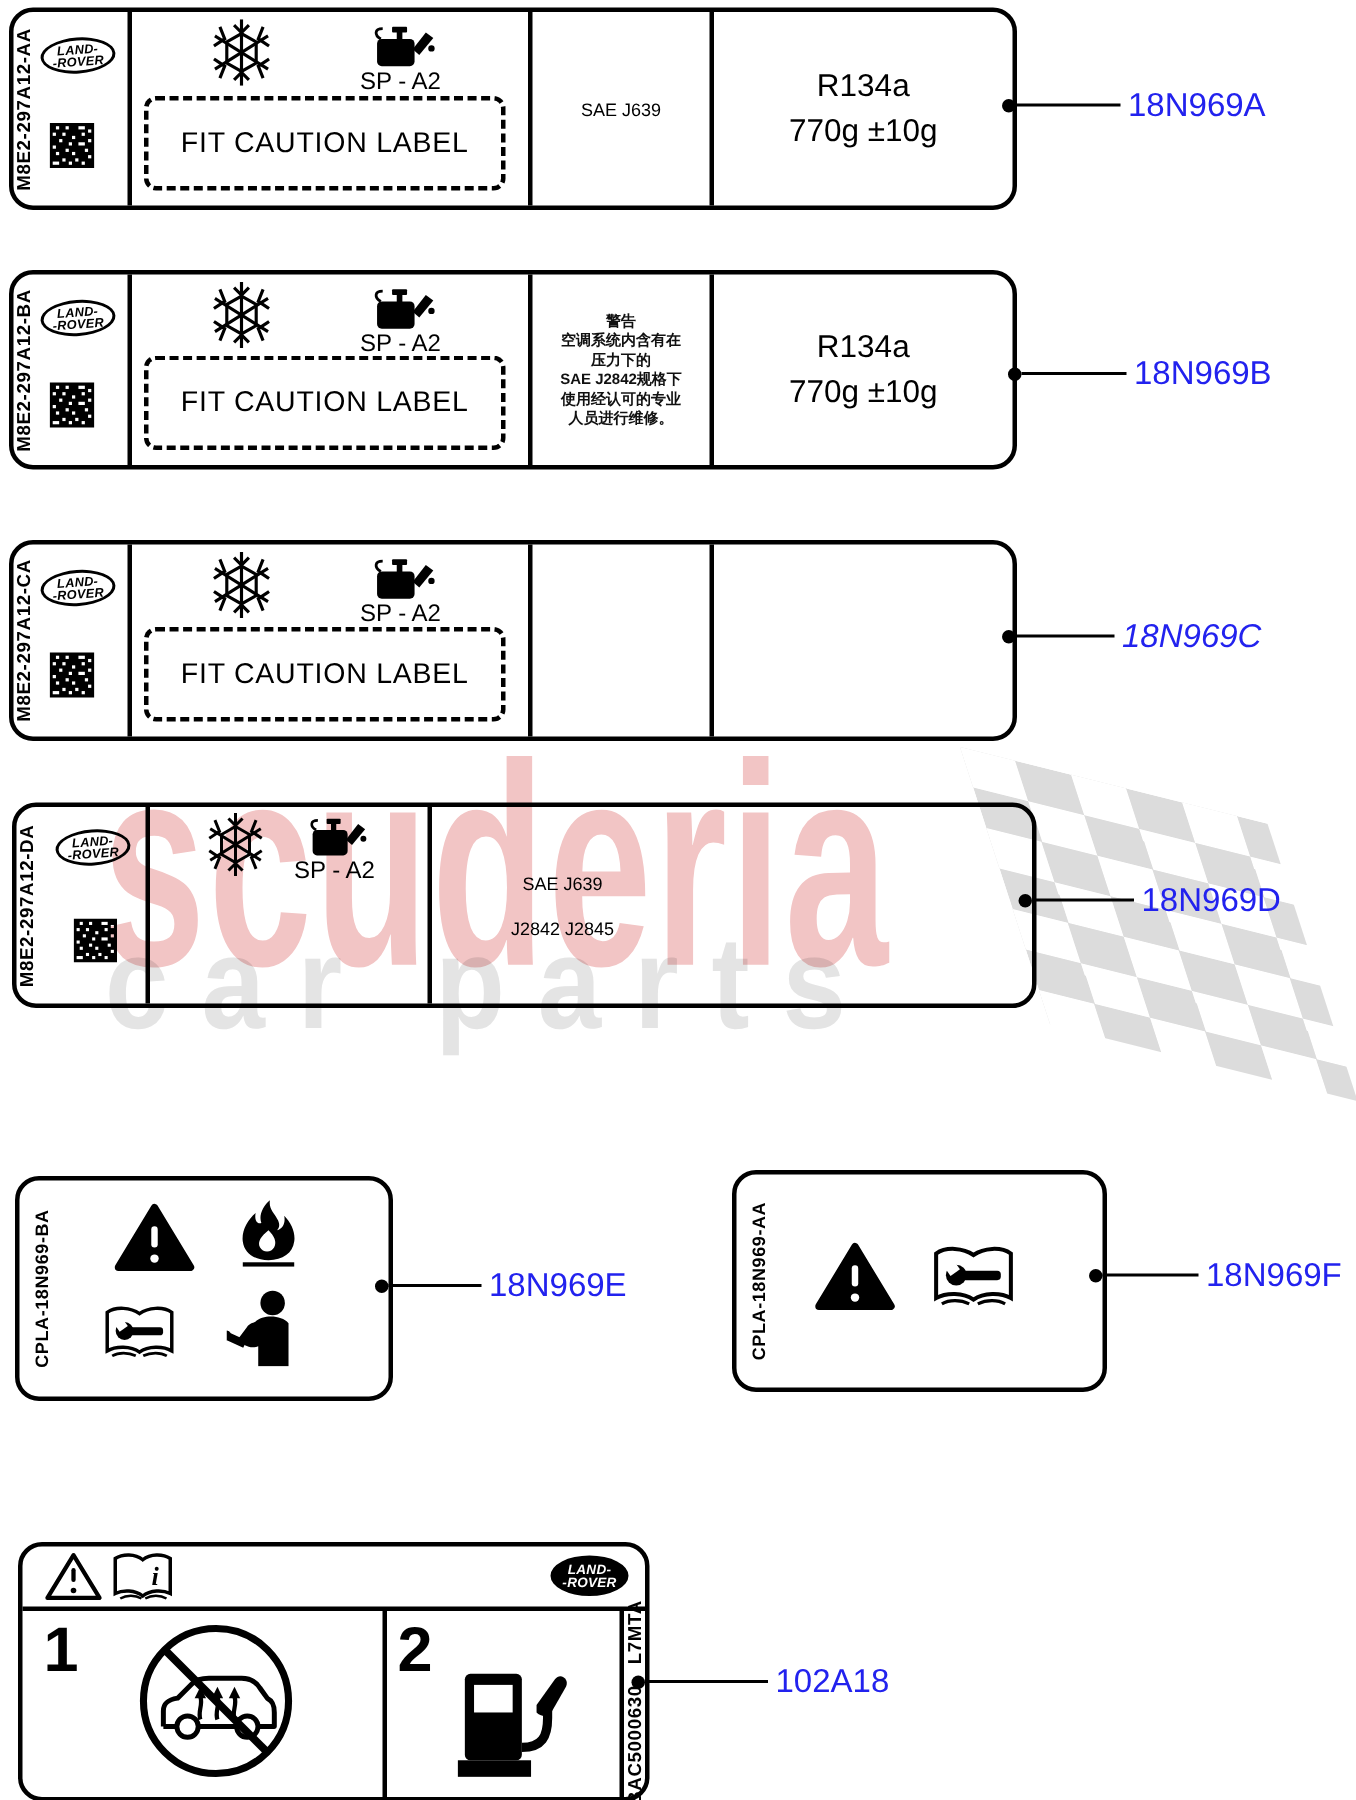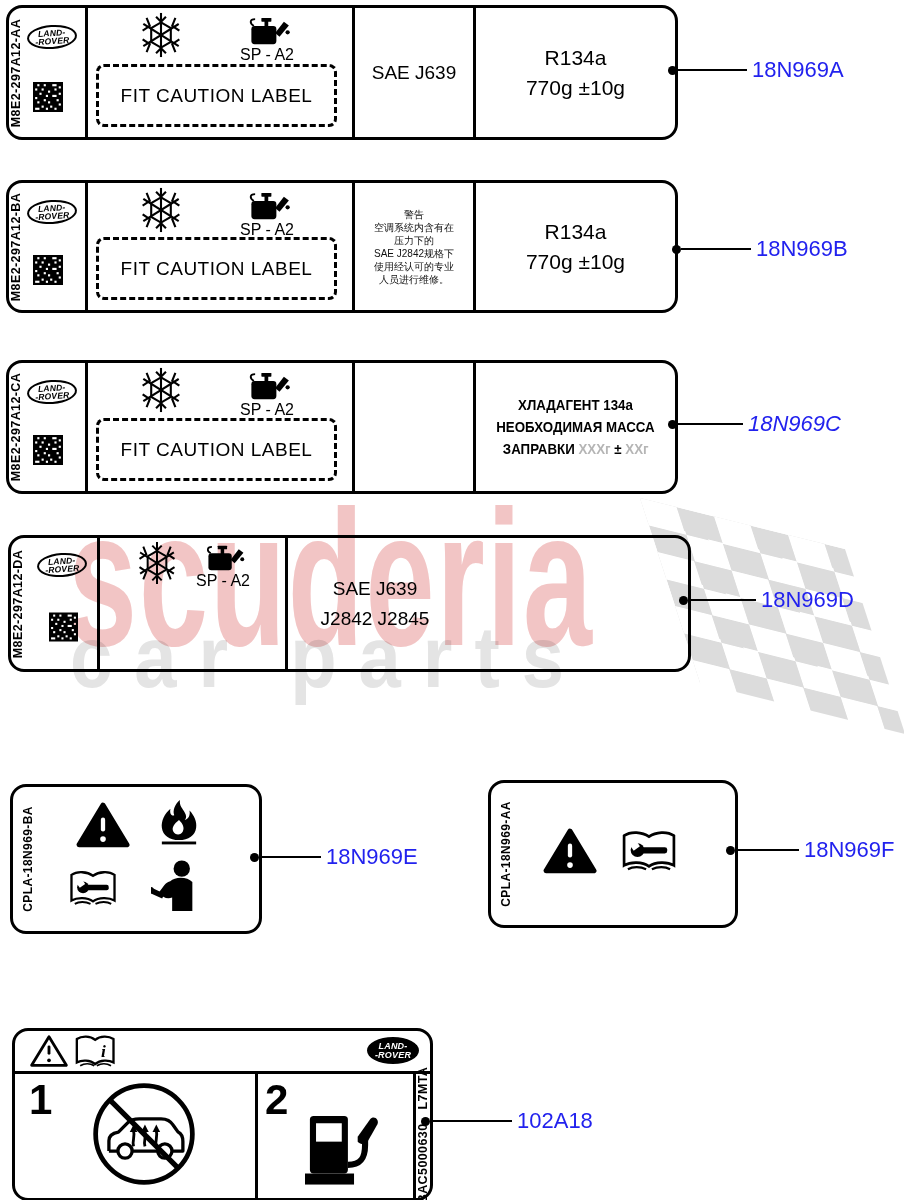--- a/index.html
+++ b/index.html
@@ -20,39 +20,39 @@
   .ico{position:absolute;}
 
   .sp{position:absolute;font-size:16px;text-align:center;}
 
   .dashedbox{position:absolute;border:3px dashed #000;border-radius:8px;box-sizing:border-box;
              display:flex;align-items:center;justify-content:center;text-align:center;}
   .fitcap{font-size:19px;letter-spacing:.5px;}
 
   .centercol{position:absolute;display:flex;flex-direction:column;align-items:center;justify-content:center;text-align:center;}
 
-  .cnblock{font-weight:normal;font-size:10px;line-height:13px;filter:blur(.35px);color:#111;}
+  .cnblock{font-weight:bold;font-size:10px;line-height:13px;filter:blur(.35px);color:#111;}
   .rublock{font-weight:bold;font-size:14px;line-height:22px;transform:scaleX(.95);white-space:nowrap;}
   .ru-gray{color:#b5b5b5;}
 
   .callout{position:absolute;display:flex;align-items:center;transform:translateY(-50%);z-index:6;}
   .c-dot{width:9px;height:9px;border-radius:50%;background:#000;flex:none;margin-left:-4px;}
   .c-line{height:2px;background:#000;flex:none;}
   .c-text{color:#2222ee;font-size:22px;margin-left:5px;white-space:nowrap;}
 
   .wm{position:absolute;z-index:5;pointer-events:none;mix-blend-mode:multiply;}
   .wm-brand{font-weight:bold;font-size:124px;line-height:1;letter-spacing:2px;color:#f2c5c5;
             transform:scaleY(1.55);transform-origin:top left;}
   .wm-sub{font-weight:bold;font-size:76px;line-height:1;letter-spacing:22px;color:#e4e4e4;
           transform:scaleY(1.15);transform-origin:top left;white-space:nowrap;}
   .wm-flag{background-image:repeating-conic-gradient(#dcdcdc 0% 25%, rgba(255,255,255,0) 25% 50%);
            background-size:74px 54px;transform:skew(18deg,14deg);transform-origin:top left;}
 
   .bignum{position:absolute;font-weight:bold;font-size:42px;line-height:1;}
-  .saeline{font-size:19px;line-height:30px;}
+  .saeline{font-size:12px;line-height:30px;}
   .refline1{font-size:21px;line-height:30px;text-align:center;}
   .refline2{font-size:21px;line-height:30px;}
 </style>
 </head>
 <body>
 
 <svg width="0" height="0" style="position:absolute" aria-hidden="true">
   <defs>
     <symbol id="dm" viewBox="0 0 14 14">
       <rect width="14" height="14" fill="#000"></rect>
@@ -257,25 +257,20 @@
   <svg class="ico" style="left:131px;top:4px;" width="42" height="46">
       <use href="#snow"></use>
     </svg>
   <svg class="ico" style="left:233px;top:8px;" width="50" height="30">
       <use href="#oil"></use>
     </svg>
   <div class="sp" style="left:228px;top:38px;width:60px;">SP - A2</div>
   <div class="dashedbox" style="left:87px;top:55px;width:241px;height:63px;">
     <span class="fitcap">FIT CAUTION LABEL</span>
   </div>
-  <div class="centercol" style="left:467px;right:0;top:0;height:100%;">
-    <span class="rublock">ХЛАДАГЕНТ  134a</span>
-    <span class="rublock">НЕОБХОДИМАЯ  МАССА</span>
-    <span class="rublock"><span>ЗАПРАВКИ</span>&nbsp;<span class="ru-gray">XXXг</span>&nbsp;<span>±</span>&nbsp;<span class="ru-gray">XXг</span></span>
-  </div>
 </div>
 
 <div class="plate" style="left:8px;top:535px;width:677px;height:131px;">
   <div class="vdiv" style="left:86px;"></div>
   <div class="vdiv" style="left:274px;"></div>
   <div class="vcode" style="left:0px;">M8E2-297A12-DA</div>
   <div class="oval" style="left:26px;top:15px;width:50px;height:24px;">
     <span>LAND-</span>
       <span>-ROVER</span>
   </div>

